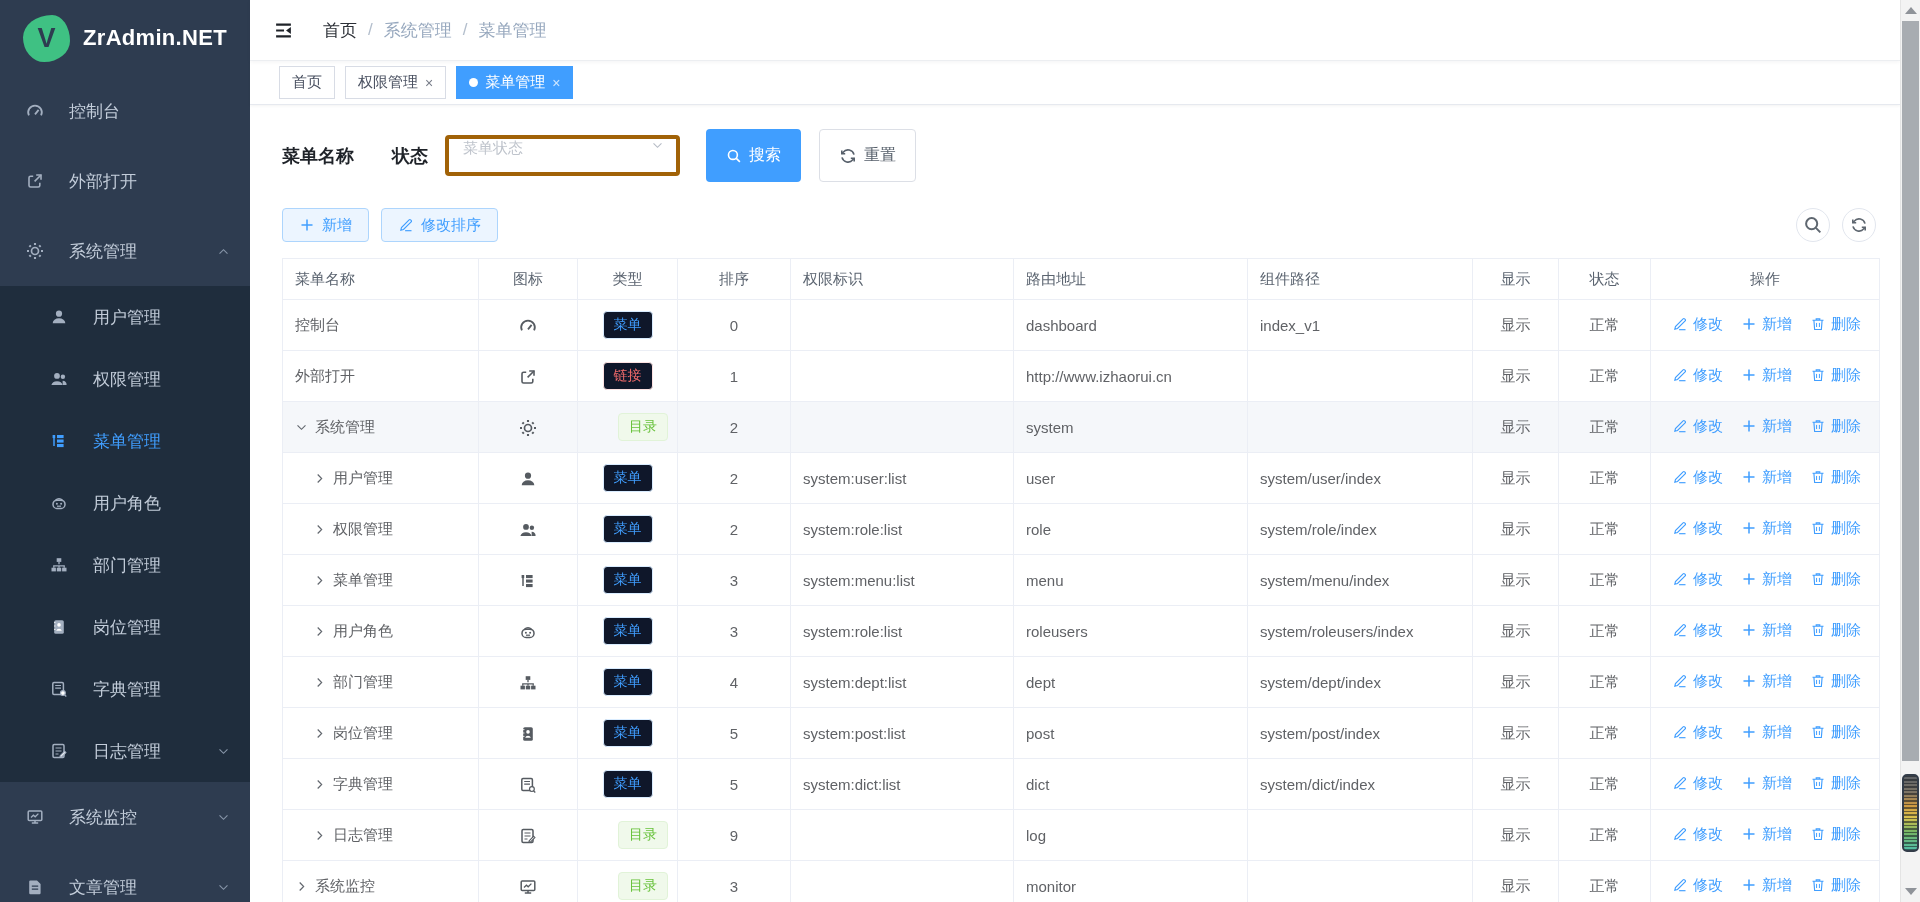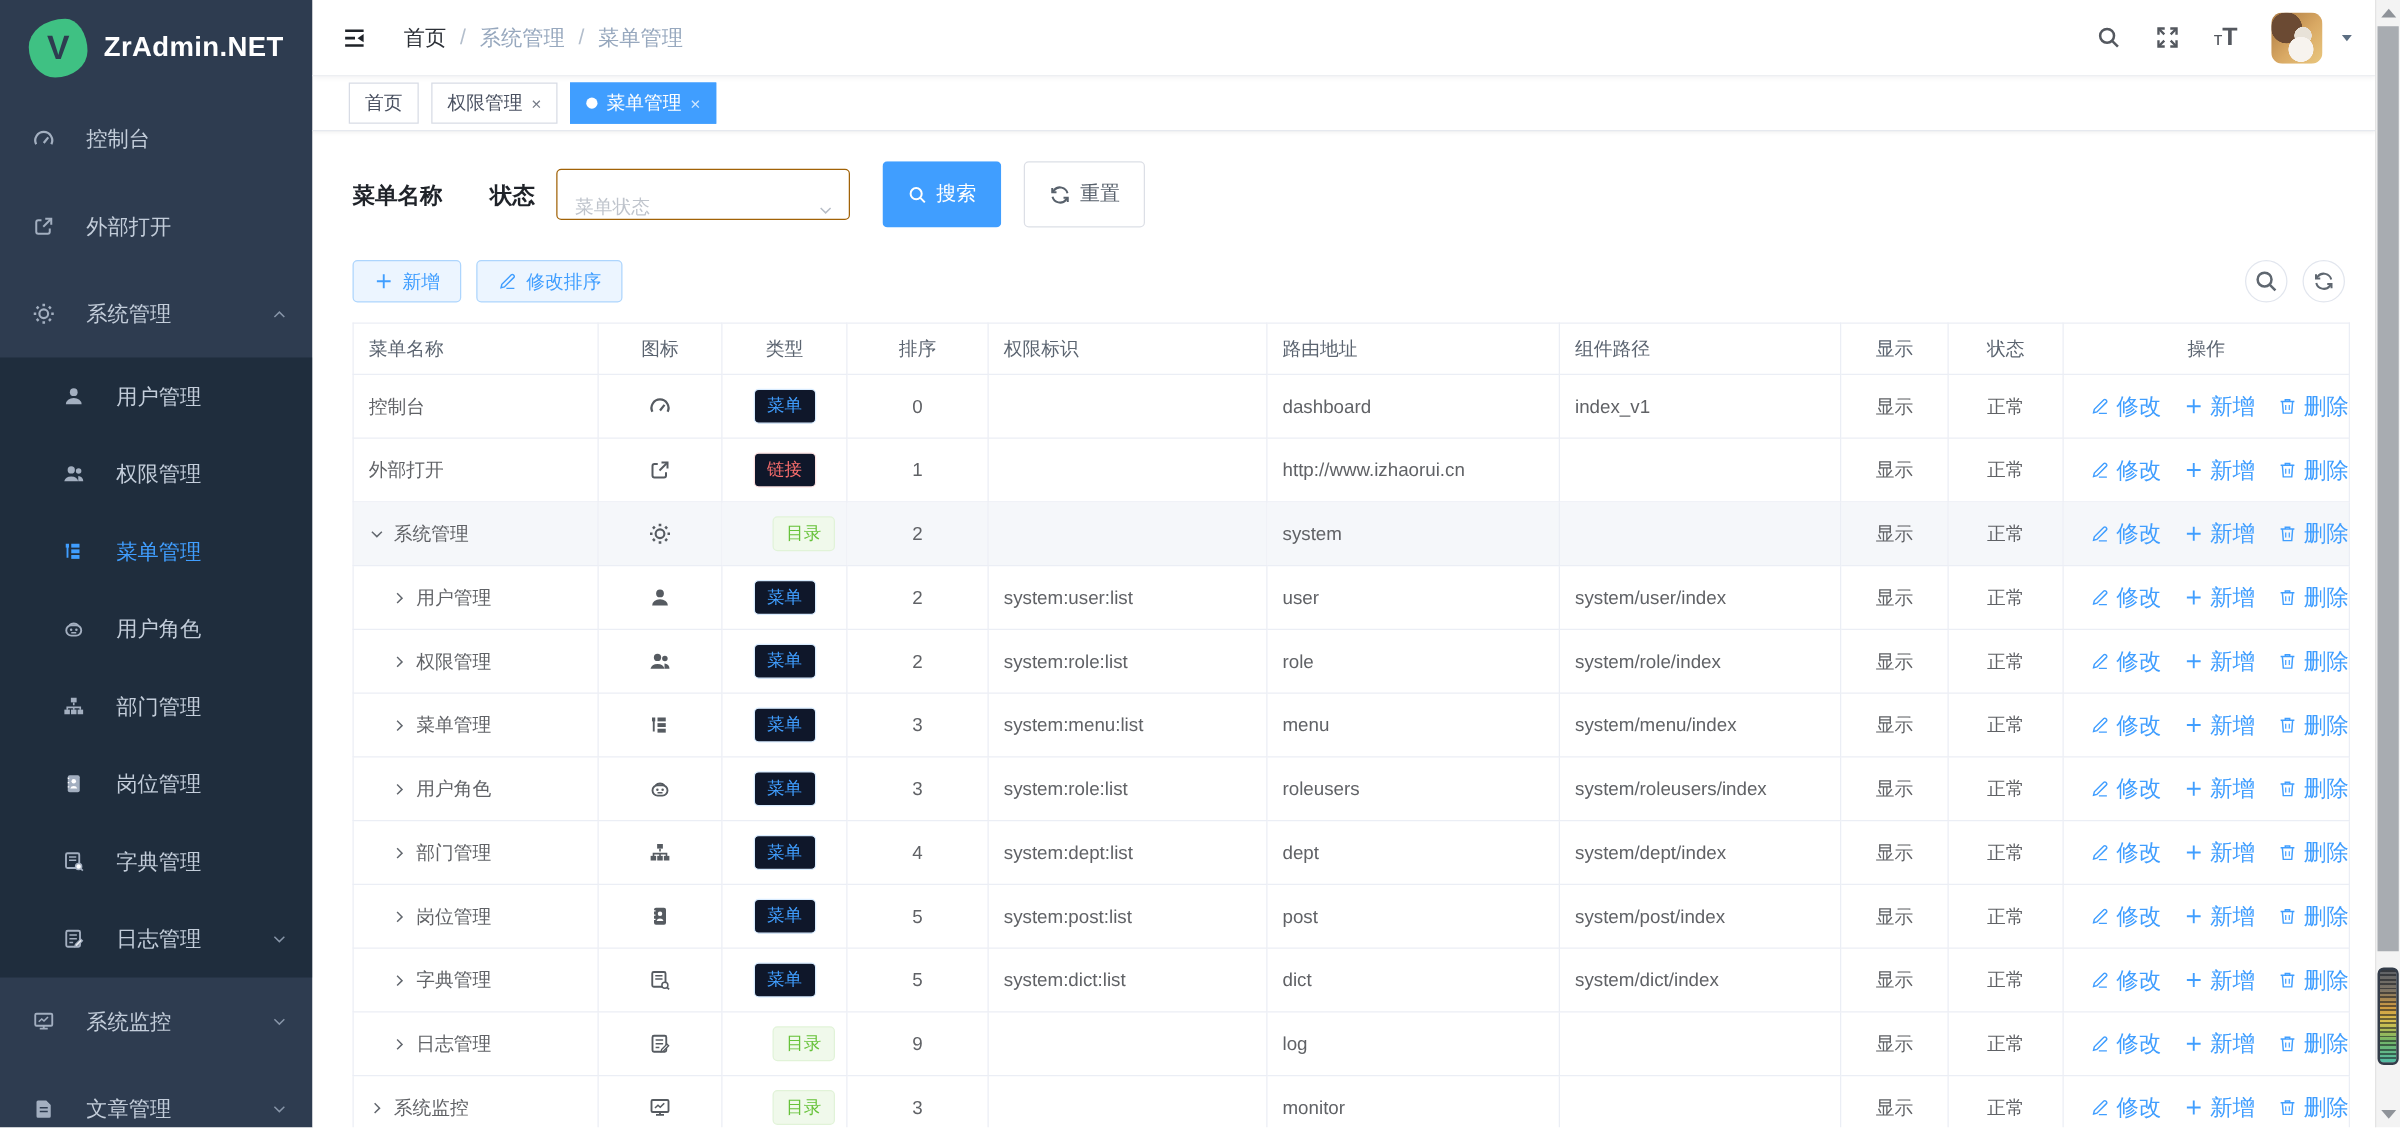--- a/index.html
+++ b/index.html
@@ -51,22 +51,22 @@
   .tag.active { background:#409eff; border-color:#409eff; color:#fff; }
 
   
   .content { flex:1 1 auto; padding:24px 24px 0 32px; position:relative; overflow:hidden; }
   .filter-row { display:flex; align-items:center; }
   .f-label { font-size:18px; font-weight:bold; color:#1f2329; }
   .input { width:220px; height:41px; margin-left:17px; border:1px solid #dcdfe6; border-radius:4px;
            padding:0 14px; font-size:15px; color:#606266; outline:none;
            font-family:"Liberation Sans","DejaVu Sans",sans-serif; }
   .input::placeholder { color:#bfc4cc; }
-  .select { width:235px; height:41px; margin-left:17px; border:1px solid #a16207; border-radius:4px;
-            display:flex; align-items:flex-end; padding:0 12px 0 14px; cursor:pointer; }
+  .select { width:235px; height:41px; margin-left:17px; border:4px solid #a16207; border-radius:4px;
+            display:flex; align-items:flex-start; padding:0 12px 0 14px; cursor:pointer; }
   .select .ph { font-size:15px; color:#bfc4cc; flex:1; }
   .select .sel-arrow { color:#b6bcc6; display:flex; }
   .f-status { margin-left:38px; }
   .btn { height:53px; border-radius:4px; display:inline-flex; align-items:center; gap:7px;
          font-size:16px; padding:0 19px; cursor:pointer; border:1px solid transparent; }
   .btn-primary { background:#409eff; color:#fff; margin-left:26px; }
   .btn-default { background:#fff; color:#57606b; border-color:#dcdfe6; margin-left:18px; }
   .toolbar { margin-top:26px; display:flex; align-items:center; }
   .btn-plain { height:34px; font-size:15px; padding:0 16px; background:#ecf5ff; color:#409eff; border-color:#add5fd; }
   .btn-plain + .btn-plain { margin-left:12px; }
@@ -81,21 +81,21 @@
   .grid tr.hl td { background:#f5f7fa; }
   .ta-c { text-align:center; } .ta-l { text-align:left; }
   .name-wrap { display:flex; align-items:center; }
   .exp { display:flex; margin-right:7px; color:#62676e; cursor:pointer; }
   .lvl1 { margin-left:18px; }
   .cell-icon { color:#565b61; display:inline-flex; vertical-align:middle; }
   .badge { display:inline-block; padding:4px 10px; border-radius:4px; font-size:14px; line-height:1.25; }
   .badge-menu { background:#0f172a; color:#409eff; border:1px solid #d9ecff; }
   .badge-link { background:#0f172a; color:#f56c6c; border:1px solid #fde2e2; }
   .badge-dir  { background:#f0f9eb; color:#67c23a; border:1px solid #e1f3d8;margin-left:28px; }
-  .op-link { color:#409eff; display:inline-flex; align-items:center; gap:5px; margin:0 9px; cursor:pointer; font-size:18px; }
+  .op-link { color:#409eff; display:inline-flex; align-items:center; gap:5px; margin:0 9px; cursor:pointer; font-size:15px; }
 
   
   .scrollbar { width:20px; flex:0 0 20px; background:#f3f3f3; border-left:1px solid #e4e4e4; position:relative; }
   .sb-arrow { position:absolute; left:4px; width:0; height:0; border-left:6px solid transparent; border-right:6px solid transparent; }
   .sb-up { top:7px; border-bottom:7px solid #8f9399; }
   .sb-down { bottom:7px; border-top:7px solid #8f9399; }
   .sb-thumb { position:absolute; left:1px; top:21px; width:17px; height:740px; background:#a8acb1; }
   .sb-widget { position:absolute; left:1px; top:774px; width:17px; height:78px; border-radius:5px;
      border:2px solid #333c49;
      background:
@@ -291,41 +291,20 @@
             <path d="M16 5.8v6.4L11.4 9z" fill="currentColor"></path>
           </svg>
         </span>
       <div class="breadcrumb" id="breadcrumb">
           <span class="bc-item first">首页</span>
           <span class="bc-sep">/</span>
           <span class="bc-item">系统管理</span>
           <span class="bc-sep">/</span>
           <span class="bc-item">菜单管理</span>
         </div>
-      <div class="nav-right">
-        <span class="nav-ic" id="nav-search">
-            <svg width="20" height="20" viewBox="0 0 18 18" fill="none" xmlns="http://www.w3.org/2000/svg">
-              <circle cx="7.8" cy="7.8" r="5" stroke="currentColor" stroke-width="1.8"></circle>
-              <line x1="11.6" y1="11.6" x2="15.6" y2="15.6" stroke="currentColor" stroke-width="1.8"></line>
-            </svg>
-          </span>
-        <span class="nav-ic" id="nav-full">
-            <svg width="20" height="20" viewBox="0 0 18 18" fill="none" xmlns="http://www.w3.org/2000/svg">
-              <path d="M2.5 7V2.5H7M11 2.5h4.5V7M15.5 11v4.5H11M7 15.5H2.5V11" stroke="currentColor" stroke-width="1.7"></path>
-              <path d="M2.7 2.7l4 4M15.3 2.7l-4 4M15.3 15.3l-4-4M2.7 15.3l4-4" stroke="currentColor" stroke-width="1.7"></path>
-            </svg>
-          </span>
-        <span class="font-ic">т<b>T</b></span>
-        <span class="avatar"></span>
-        <span class="caret" id="nav-caret">
-            <svg width="13" height="13" viewBox="0 0 18 18" fill="none" xmlns="http://www.w3.org/2000/svg">
-              <path d="M3.5 5.5h11L9 12.5z" fill="currentColor"></path>
-            </svg>
-          </span>
-      </div>
     </div>
 
     <div class="tagsbar" id="tagsbar">
         <span class="tag">
           <span>首页</span>
         </span>
         <span class="tag">
           <span>权限管理</span>
           <span class="tag-x">×</span>
         </span>

